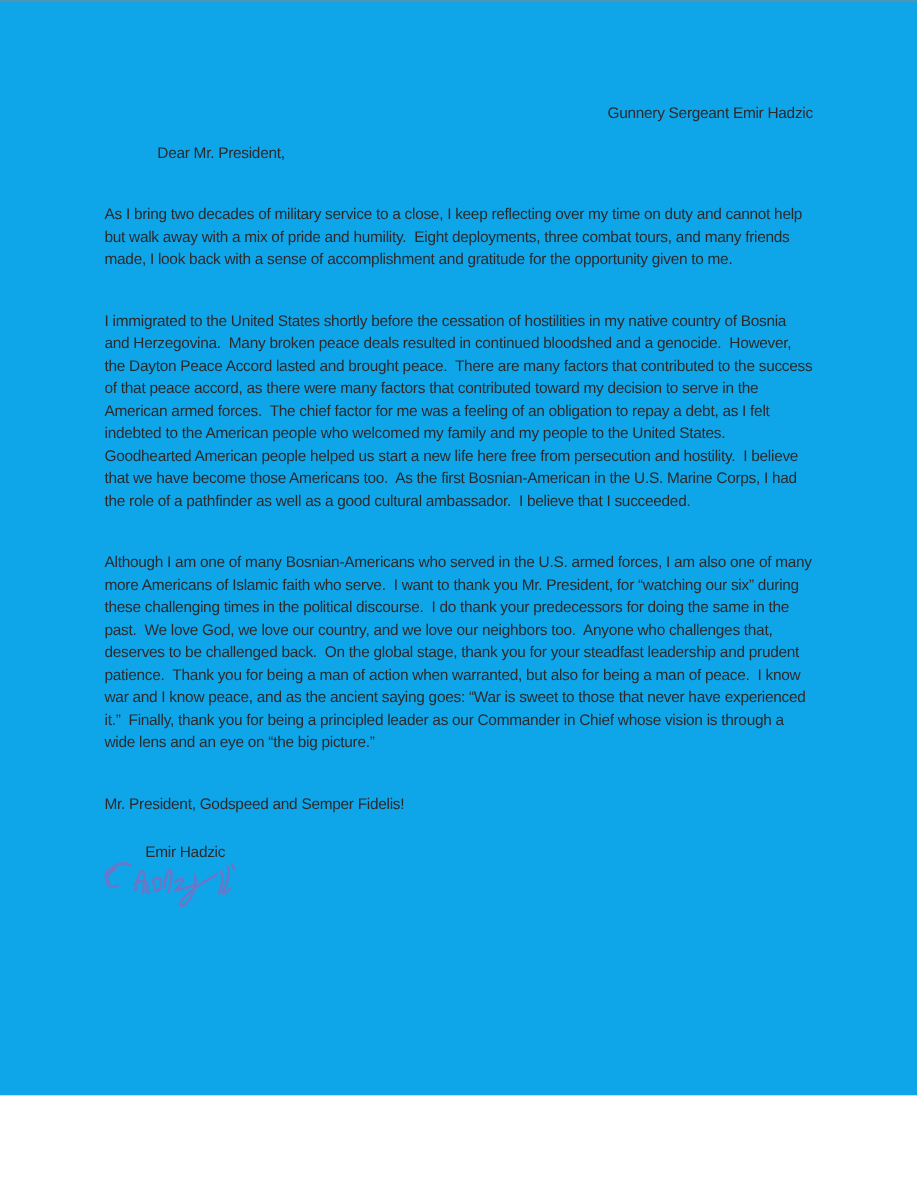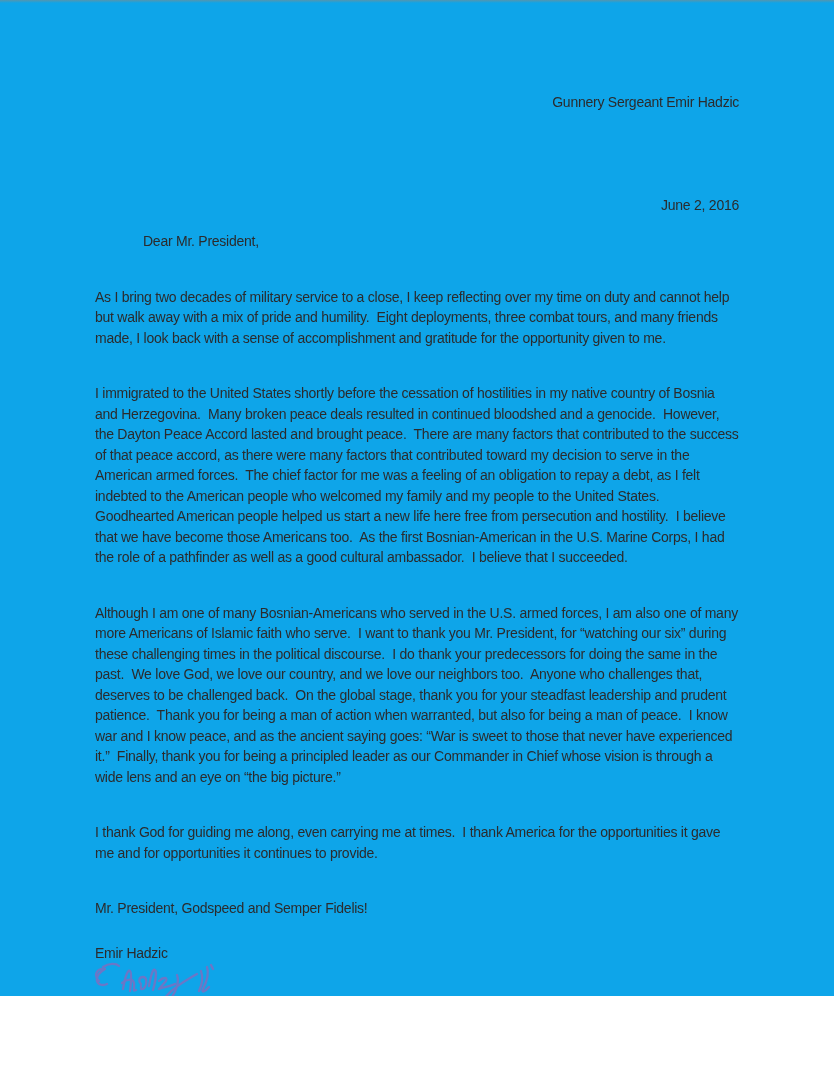--- a/index.html
+++ b/index.html
@@ -61,41 +61,39 @@
 
   .signature-svg {
     position: absolute;
     left: -6px;
     top: 16px;
     width: 160px;
     height: 52px;
     pointer-events: none;
   }
 
-  .signature-name { margin-top: 24px; }
+  .signature-name { margin-top: 24px; margin-left: 37px; }
 </style>
 </head>
 <body>
 
 <div class="scan-page">
 
   <div class="scan-edge"></div>
 
   <div class="letter-content">
 
     <div class="sender-line align-right">Gunnery Sergeant Emir Hadzic</div>
 
-    <div class="date-line align-right">June 2, 2016</div>
 
     <div class="salutation">Dear Mr. President,</div>
 
     <p class="para">As I bring two decades of military service to a close, I keep reflecting over my time on duty and cannot help but walk away with a mix of pride and humility.  Eight deployments, three combat tours, and many friends made, I look back with a sense of accomplishment and gratitude for the opportunity given to me.</p>
     <p class="para">I immigrated to the United States shortly before the cessation of hostilities in my native country of Bosnia and Herzegovina.  Many broken peace deals resulted in continued bloodshed and a genocide.  However, the Dayton Peace Accord lasted and brought peace.  There are many factors that contributed to the success of that peace accord, as there were many factors that contributed toward my decision to serve in the American armed forces.  The chief factor for me was a feeling of an obligation to repay a debt, as I felt indebted to the American people who welcomed my family and my people to the United States.  Goodhearted American people helped us start a new life here free from persecution and hostility.  I believe that we have become those Americans too.  As the first Bosnian-American in the U.S. Marine Corps, I had the role of a pathfinder as well as a good cultural ambassador.  I believe that I succeeded.</p>
     <p class="para">Although I am one of many Bosnian-Americans who served in the U.S. armed forces, I am also one of many more Americans of Islamic faith who serve.  I want to thank you Mr. President, for “watching our six” during these challenging times in the political discourse.  I do thank your predecessors for doing the same in the past.  We love God, we love our country, and we love our neighbors too.  Anyone who challenges that, deserves to be challenged back.  On the global stage, thank you for your steadfast leadership and prudent patience.  Thank you for being a man of action when warranted, but also for being a man of peace.  I know war and I know peace, and as the ancient saying goes: “War is sweet to those that never have experienced it.”  Finally, thank you for being a principled leader as our Commander in Chief whose vision is through a wide lens and an eye on “the big picture.”</p>
-    <p class="para">I thank God for guiding me along, even carrying me at times.  I thank America for the opportunities it gave me and for opportunities it continues to provide.</p>
     <p class="para">Mr. President, Godspeed and Semper Fidelis!</p>
 
     <div class="sig-block">
 
 
       <svg class="signature-svg" viewBox="0 0 160 52" aria-hidden="true">
         <g fill="none" stroke="#7c6fc1" stroke-width="2.3" stroke-linecap="round" stroke-linejoin="round" opacity="0.85">
           <path d="M10 22 C4 16 8 9 16 10 C11 13 7 17 8 22 C9 26 14 27 18 25"></path>
           <path d="M14 8 C20 4 27 4 30 7"></path>
           <path d="M34 30 C36 18 39 10 41 12 C43 14 42 24 41 32"></path>

